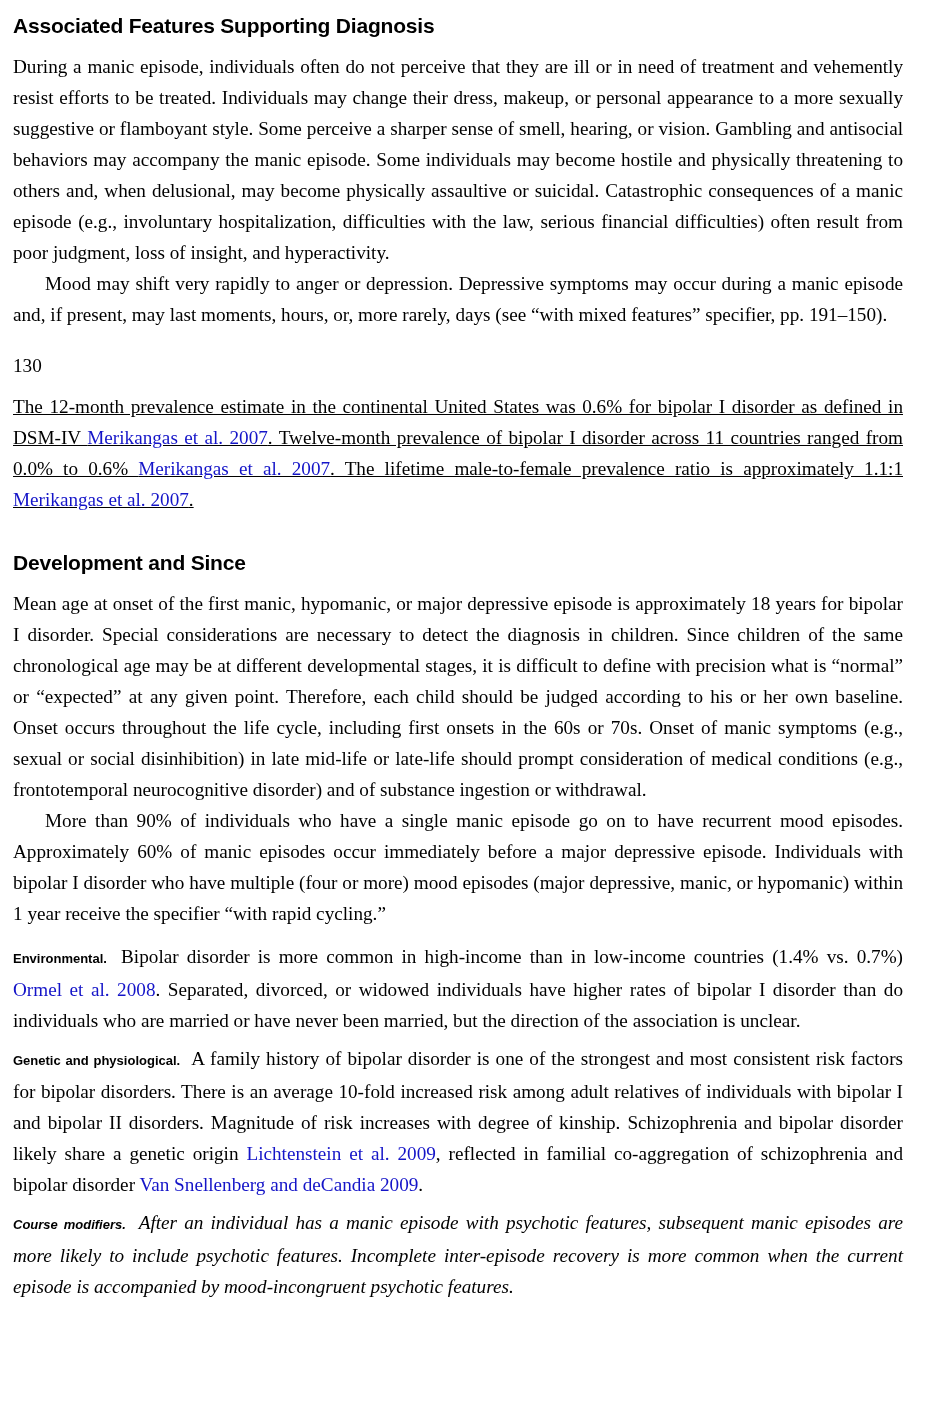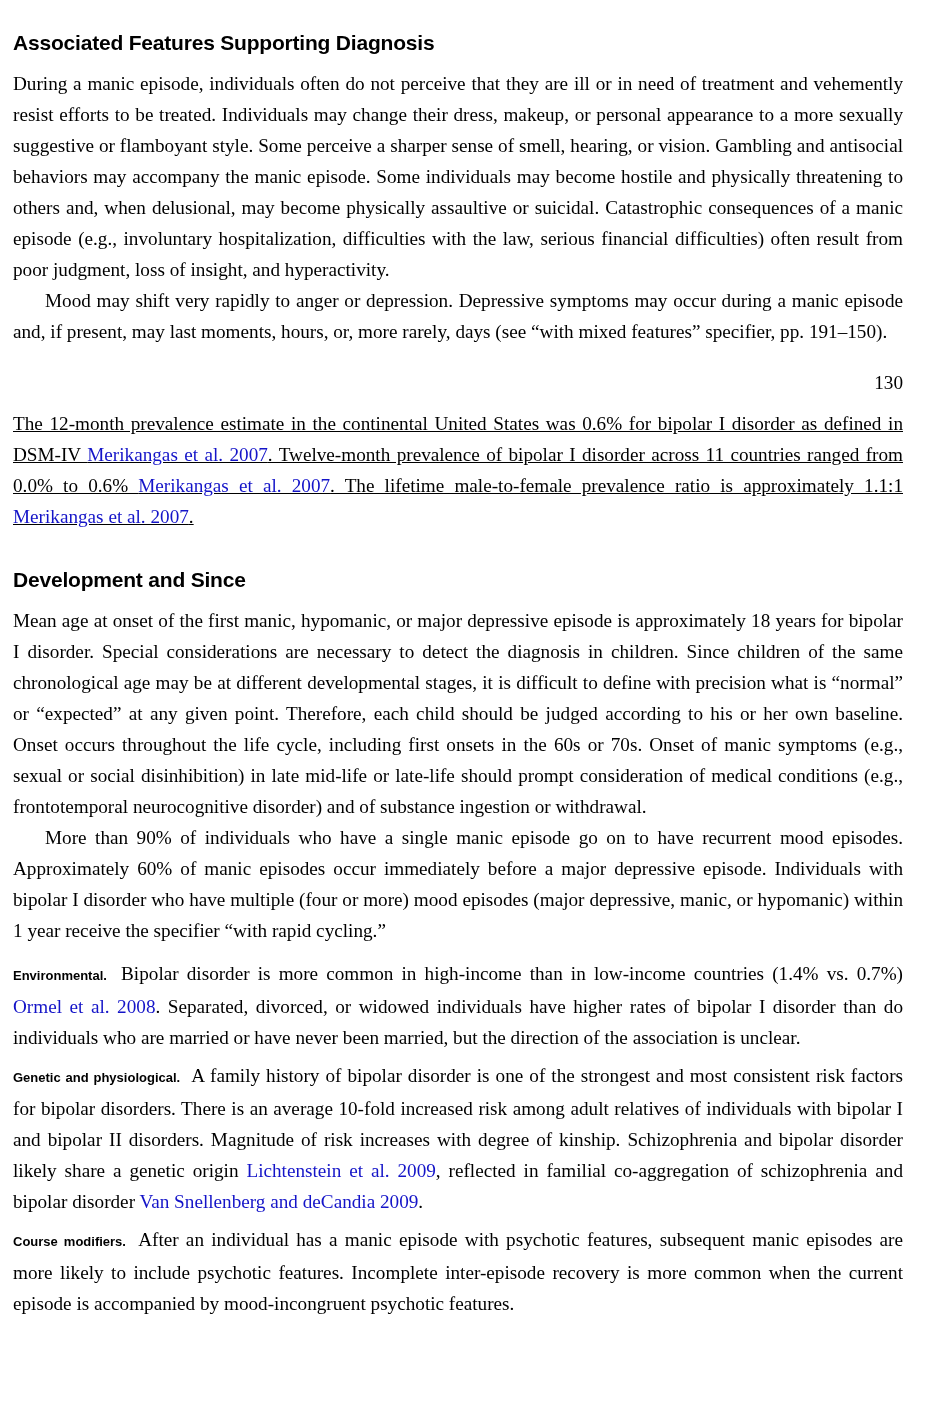--- a/index.html
+++ b/index.html
@@ -10,21 +10,20 @@
     body {
       width: 936px;
       height: 1408px;
       overflow: hidden;
       color: #000000;
     }
     .page {
       padding: 0 33px 0 13px;
       box-sizing: border-box;
       width: 936px;
-      margin-top: 17px;
     }
     h2 {
       font-family: "Liberation Sans", sans-serif;
       font-weight: bold;
       font-size: 21px;
       margin: 0;
       line-height: 26px;
       letter-spacing: -0.2px;
     }
     p {
@@ -41,35 +40,35 @@
     }
     .runin {
       font-family: "Liberation Sans", sans-serif;
       font-weight: bold;
       font-size: 13px;
       margin-right: 6px;
     }
     .pagenum {
       font-family: "Liberation Serif", serif;
       font-size: 19.2px;
-      text-align: right;
+      text-align: left;
       margin: 0;
       line-height: 26px;
     }
     #h-assoc { padding-top: 13px; }
     #p-assoc1 { margin-top: 12px; }
     .pagenum-wrap { margin-top: 23px; }
     #h-prev { margin-top: 37px; }
     #p-prev { margin-top: 12px; text-decoration: underline; }
     #h-dev { margin-top: 35px; }
     #p-dev1 { margin-top: 12px; }
     #h-risk { margin-top: 35px; }
     #p-env { margin-top: 12px; }
     #p-gen { margin-top: 7px; }
-    #p-course { margin-top: 7px; }
+    #p-course { margin-top: 7px; font-style: italic; }
   </style>
 </head>
 <body>
 
 <div class="page">
 
   <section>
     <h2 id="h-assoc">Associated Features Supporting Diagnosis</h2>
     <p id="p-assoc1">During a manic episode, individuals often do not perceive that they are ill or in need of treatment and vehemently resist efforts to be treated. Individuals may change their dress, makeup, or personal appearance to a more sexually suggestive or flamboyant style. Some perceive a sharper sense of smell, hearing, or vision. Gambling and antisocial behaviors may accompany the manic episode. Some individuals may become hostile and physically threatening to others and, when delusional, may become physically assaultive or suicidal. Catastrophic consequences of a manic episode (e.g., involuntary hospitalization, difficulties with the law, serious financial difficulties) often result from poor judgment, loss of insight, and hyperactivity.</p>
     <p class="indent">Mood may shift very rapidly to anger or depression. Depressive symptoms may occur during a manic episode and, if present, may last moments, hours, or, more rarely, days (see “with mixed features” specifier, pp. 191–150).</p>

